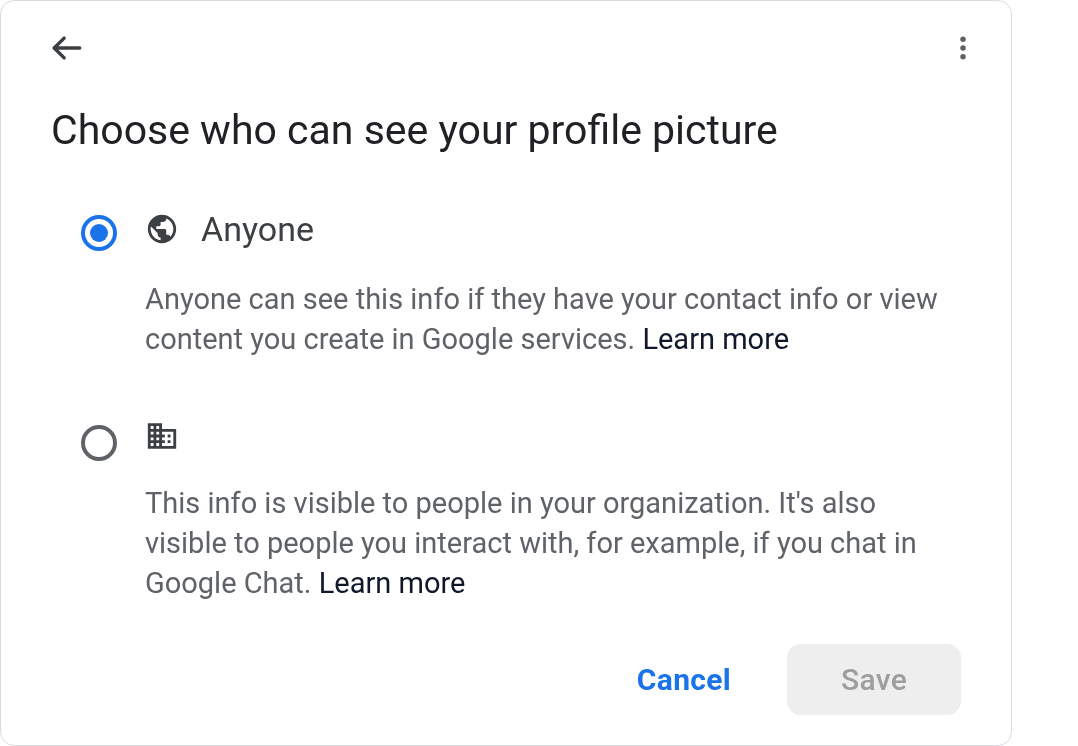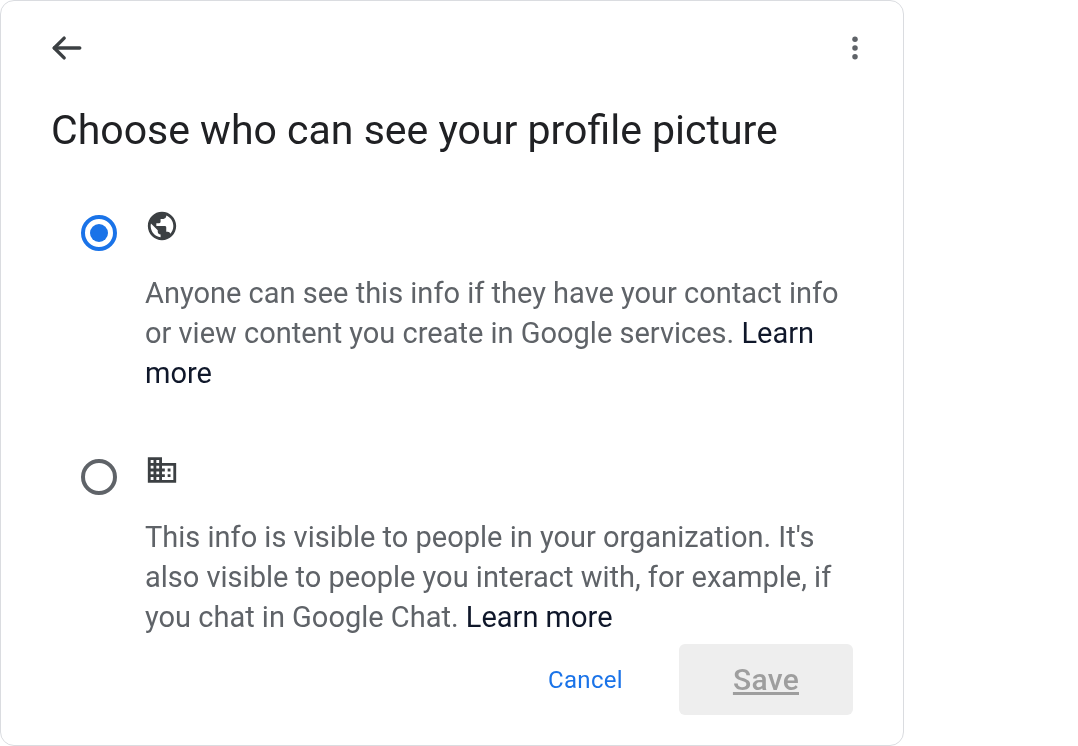--- a/index.html
+++ b/index.html
@@ -4,21 +4,21 @@
 <style>
   * { box-sizing: border-box; }
   html, body {
     margin: 0; padding: 0;
     width: 1078px; height: 746px;
     font-family: "Google Sans", Roboto, Arial, sans-serif;
     background: #fff;
     color: #202124;
   }
   .sheet {
-    width: 904px; height: 746px;
+    width: 1012px; height: 746px;
     position: relative;
     border-radius: 14px;
     border: 1px solid #dadce0;
     background: #fff;
     overflow: hidden;
   }
   .topbar {
     position: absolute;
     top: 24px; left: 42px; right: 24px;
     display: flex;
@@ -115,39 +115,38 @@
     position: absolute;
     right: 50px;
     bottom: 30px;
     display: flex;
     align-items: center;
     gap: 48px;
   }
   .cancel-btn {
     background: none; border: none;
     color: #1a73e8;
-    font-size: 24px;
-    font-weight: 400;
+    font-size: 30px;
+    font-weight: 700;
     cursor: pointer;
     font-family: inherit;
     padding: 10px 8px;
     letter-spacing: .3px;
   }
   .save-btn {
     background: #eeeeee;
     border: none;
     color: #9e9e9e;
     font-size: 30px;
     font-weight: 500;
     font-family: inherit;
     padding: 18px 54px;
-    border-radius: 6px;
+    border-radius: 14px;
     cursor: default;
     letter-spacing: .3px;
-    text-decoration: underline;
   }
 </style>
 </head>
 <body>
 
 <div class="sheet">
 
   <div class="topbar">
     <button class="icon-btn">
       <span>
@@ -174,20 +173,21 @@
 
     <div class="option">
       <div class="radio checked"></div>
       <div class="opt-body">
         <div class="opt-head">
           <span class="opt-icon">
             <svg viewBox="0 0 24 24" width="34" height="34" fill="#3c4043">
               <path d="M12 2C6.48 2 2 6.48 2 12s4.48 10 10 10 10-4.48 10-10S17.52 2 12 2zm-1 17.93C7.05 19.44 4 16.08 4 12c0-.62.08-1.21.21-1.79L9 15v1c0 1.1.9 2 2 2v1.93zM17.9 17.39c-.26-.81-1-1.39-1.9-1.39h-1v-3c0-.55-.45-1-1-1H8v-2h2c.55 0 1-.45 1-1V7h2c1.1 0 2-.9 2-2v-.41C17.92 5.77 20 8.65 20 12c0 2.08-.8 3.97-2.1 5.39z"></path>
             </svg>
           </span>
+          <span class="opt-label">Anyone</span>
         </div>
         <div class="opt-desc">
           <span>Anyone can see this info if they have your contact info or view content you create in Google services. </span><a class="learn">Learn more</a>
         </div>
       </div>
     </div>
 
     <div class="option">
       <div class="radio unchecked"></div>
       <div class="opt-body">

